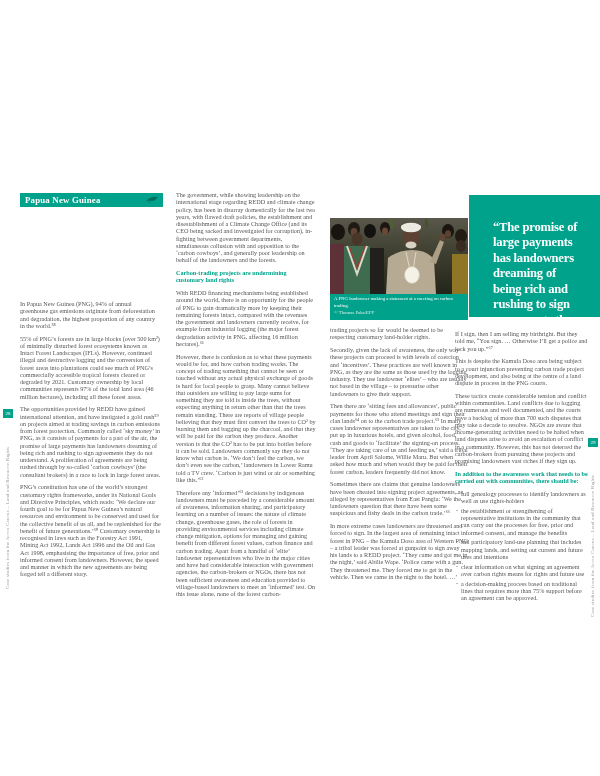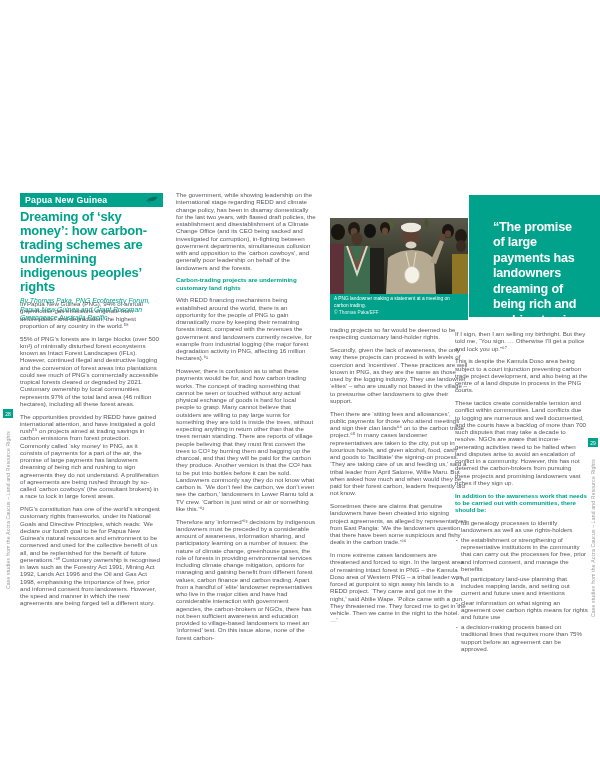--- a/index.html
+++ b/index.html
@@ -1,17 +1,17 @@
 <!DOCTYPE html>
 <html><head>
 <meta charset="utf-8">
 <style>
   html,body{margin:0;padding:0;background:#fff;}
   .spread{position:relative;width:600px;height:776px;background:#ffffff;overflow:hidden;
-          font-family:Liberation Sans, sans-serif;color:#55565a;}
+          font-family:Liberation Serif, serif;color:#55565a;}
   
   .kicker{position:absolute;left:20px;top:193px;width:143px;height:14px;background:#00a28b;
           display:flex;align-items:center;justify-content:space-between;padding:0 5px;box-sizing:border-box;}
   .kicker-label{color:#fff;font-size:8.8px;font-weight:700;letter-spacing:.2px;white-space:nowrap;}
   
   .titleblock{position:absolute;left:20px;top:207px;width:143px;}
   .heading{margin:3px 0 0;color:#00a28b;font-size:13px;font-weight:700;line-height:1.07;letter-spacing:-.2px;}
   .byline{margin:4px 0 0;color:#00a28b;font-size:6.8px;line-height:1.24;font-style:italic;}
   
   .bodycol{position:absolute;font-size:6.2px;line-height:1.17;color:#55565a;}
@@ -54,24 +54,20 @@
   <div class="kicker">
     <span class="kicker-label">Papua New Guinea</span>
     <span style="display:flex;align-items:center;">
       <svg width="12" height="9" viewBox="0 0 12 9" aria-hidden="true">
         <path d="M11.5 0.8 C7.5 0.2 3.5 1.2 0.6 4.5 C3.2 4.2 4.2 5.2 6.2 5.0 C9.2 4.7 10.8 2.8 11.5 0.8 Z" fill="#006f5d"></path>
         <path d="M0.6 4.5 L4.5 6.8" stroke="#006f5d" stroke-width="0.7" fill="none"></path>
       </svg>
     </span>
   </div>
 
-  <div class="titleblock">
-    <h1 class="heading">Dreaming of ‘sky money’: how carbon-trading schemes are undermining indigenous peoples’ rights</h1>
-    <p class="byline">By Thomas Paka, PNG Ecoforestry Forum, Papua New Guinea and Grant Rosoman Greenpeace Australia Pacific</p>
-  </div>
 
   <div class="bodycol col1">
     <p>In Papua New Guinea (PNG), 94% of annual greenhouse gas emissions originate from deforestation and degradation, the highest proportion of any country in the world.⁵⁸</p>
     <p>55% of PNG’s forests are in large blocks (over 500 km²) of minimally disturbed forest ecosystems known as Intact Forest Landscapes (IFLs). However, continued illegal and destructive logging and the conversion of forest areas into plantations could see much of PNG’s commercially accessible tropical forests cleared or degraded by 2021. Customary ownership by local communities represents 97% of the total land area (46 million hectares), including all these forest areas.</p>
     <p>The opportunities provided by REDD have gained international attention, and have instigated a gold rush⁵⁹ on projects aimed at trading savings in carbon emissions from forest protection. Commonly called ‘sky money’ in PNG, as it consists of payments for a part of the air, the promise of large payments has landowners dreaming of being rich and rushing to sign agreements they do not understand. A proliferation of agreements are being rushed through by so-called ‘carbon cowboys’ (the consultant brokers) in a race to lock in large forest areas.</p>
     <p>PNG’s constitution has one of the world’s strongest customary rights frameworks, under its National Goals and Directive Principles, which reads: ‘We declare our fourth goal to be for Papua New Guinea’s natural resources and environment to be conserved and used for the collective benefit of us all, and be replenished for the benefit of future generations.’⁶⁰ Customary ownership is recognised in laws such as the Forestry Act 1991, Mining Act 1992, Lands Act 1996 and the Oil and Gas Act 1998, emphasising the importance of free, prior and informed consent from landowners. However, the speed and manner in which the new agreements are being forged tell a different story.</p>
   </div>
 
   <div class="bodycol col2">
     <p>The government, while showing leadership on the international stage regarding REDD and climate change policy, has been in disarray domestically for the last two years, with flawed draft policies, the establishment and disestablishment of a Climate Change Office (and its CEO being sacked and investigated for corruption), in-fighting between government departments, simultaneous collusion with and opposition to the ‘carbon cowboys’, and generally poor leadership on behalf of the landowners and the forests.</p>

